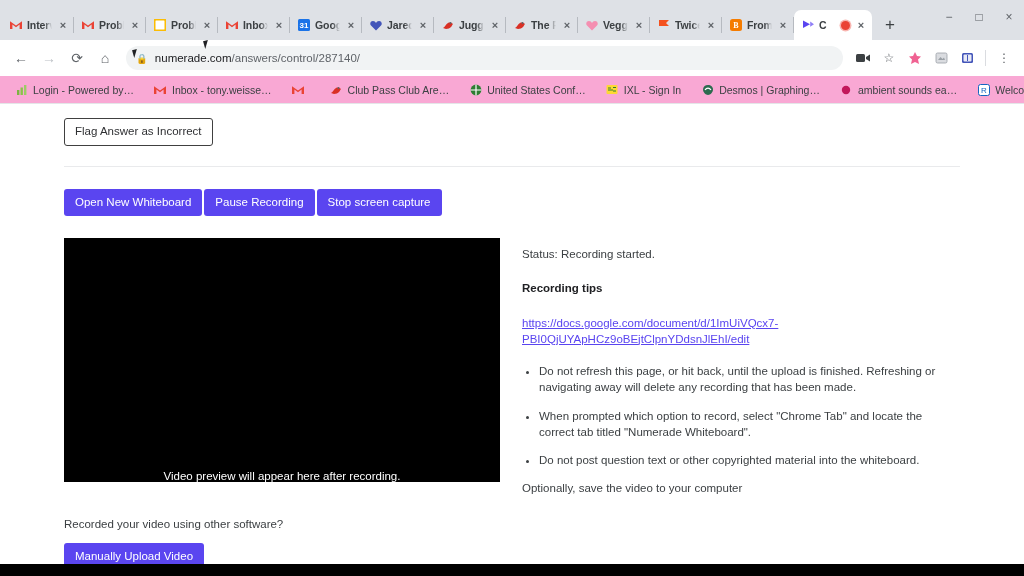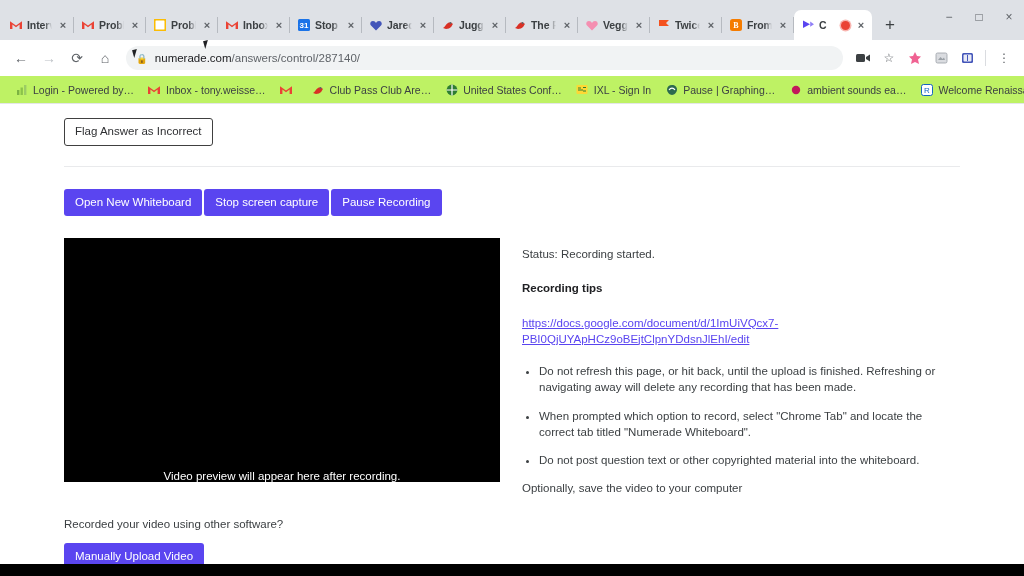--- a/index.html
+++ b/index.html
@@ -137,26 +137,26 @@
     width: 24px; height: 24px;
     display: flex; align-items: center; justify-content: center;
     color: #5f6368; font-size: 12px;
     flex: 0 0 24px;
   }
   .tbsep { width: 1px; height: 16px; background: #dadce0; margin: 0 4px; flex: 0 0 1px; }
 
   
   .bookmarks {
     height: 28px;
-    background: #bef264;
+    background: #f9a8d4;
     border-bottom: 1px solid #e4e6e8;
     display: flex;
     align-items: center;
     padding: 0 8px;
-    gap: 0px;
+    gap: 6px;
     flex: 0 0 28px;
   }
   .bm {
     display: flex; align-items: center; gap: 5px;
     padding: 2px 7px;
     font-size: 10.5px;
     color: #3c4043;
     white-space: nowrap;
     border-radius: 4px;
   }
@@ -323,21 +323,21 @@
       <span class="tab-title">Inbox</span>
       <span class="tab-close">×</span>
     </div>
     <div class="tab">
       <span class="tab-fav">
         <svg width="12" height="12" viewBox="0 0 12 12">
             <rect width="12" height="12" rx="1.5" fill="#1a73e8"></rect>
             <text x="6" y="9" font-size="8" fill="#fff" text-anchor="middle" font-family="Liberation Sans">31</text>
           </svg>
       </span>
-      <span class="tab-title">Stop</span>
+      <span class="tab-title">Goog</span>
       <span class="tab-close">×</span>
     </div>
     <div class="tab">
       <span class="tab-fav">
         <svg width="12" height="11" viewBox="0 0 12 11">
             <path d="M6 10.5 1 5.6C-.5 4 .3 1 3 1c1.4 0 2.4 1 3 1.9C6.6 2 7.6 1 9 1c2.7 0 3.5 3 2 4.6z" fill="#4355b9"></path>
           </svg>
       </span>
       <span class="tab-title">Jared</span>
       <span class="tab-close">×</span>
@@ -505,21 +505,21 @@
       </span>
       <span>IXL - Sign In</span>
     </div>
     <div class="bm">
       <span class="bm-fav">
         <svg width="12" height="12" viewBox="0 0 12 12">
             <path d="M6 1c3 0 5 2 5 4.5S8.5 11 6 11 1 8 1 5.5 3 1 6 1z" fill="#2d6a4f"></path>
             <path d="M3 6c1.5-2.5 4.5-2.5 6 0" stroke="#fff" stroke-width="1.1" fill="none"></path>
           </svg>
       </span>
-      <span>Pause | Graphing…</span>
+      <span>Desmos | Graphing…</span>
     </div>
     <div class="bm">
       <span class="bm-fav">
         <svg width="12" height="12" viewBox="0 0 12 12">
             <circle cx="6" cy="6" r="4.2" fill="#c2185b"></circle>
           </svg>
       </span>
       <span>ambient sounds ea…</span>
     </div>
     <div class="bm">
@@ -535,22 +535,22 @@
   </div>
 
   <div class="page">
 
     <button class="flagbtn">Flag Answer as Incorrect</button>
 
     <div class="divider"></div>
 
     <div class="btnrow">
       <button class="pbtn">Open New Whiteboard</button>
+      <button class="pbtn">Pause Recording</button>
       <button class="pbtn">Stop screen capture</button>
-      <button class="pbtn">Pause Recording</button>
     </div>
 
     <div class="cols">
       <div class="vidbox">
         <span>Video preview will appear here after recording.</span>
       </div>
 
       <div class="rightcol">
         <div class="status">Status: Recording started.</div>
         <div class="tipshead">Recording tips</div>

